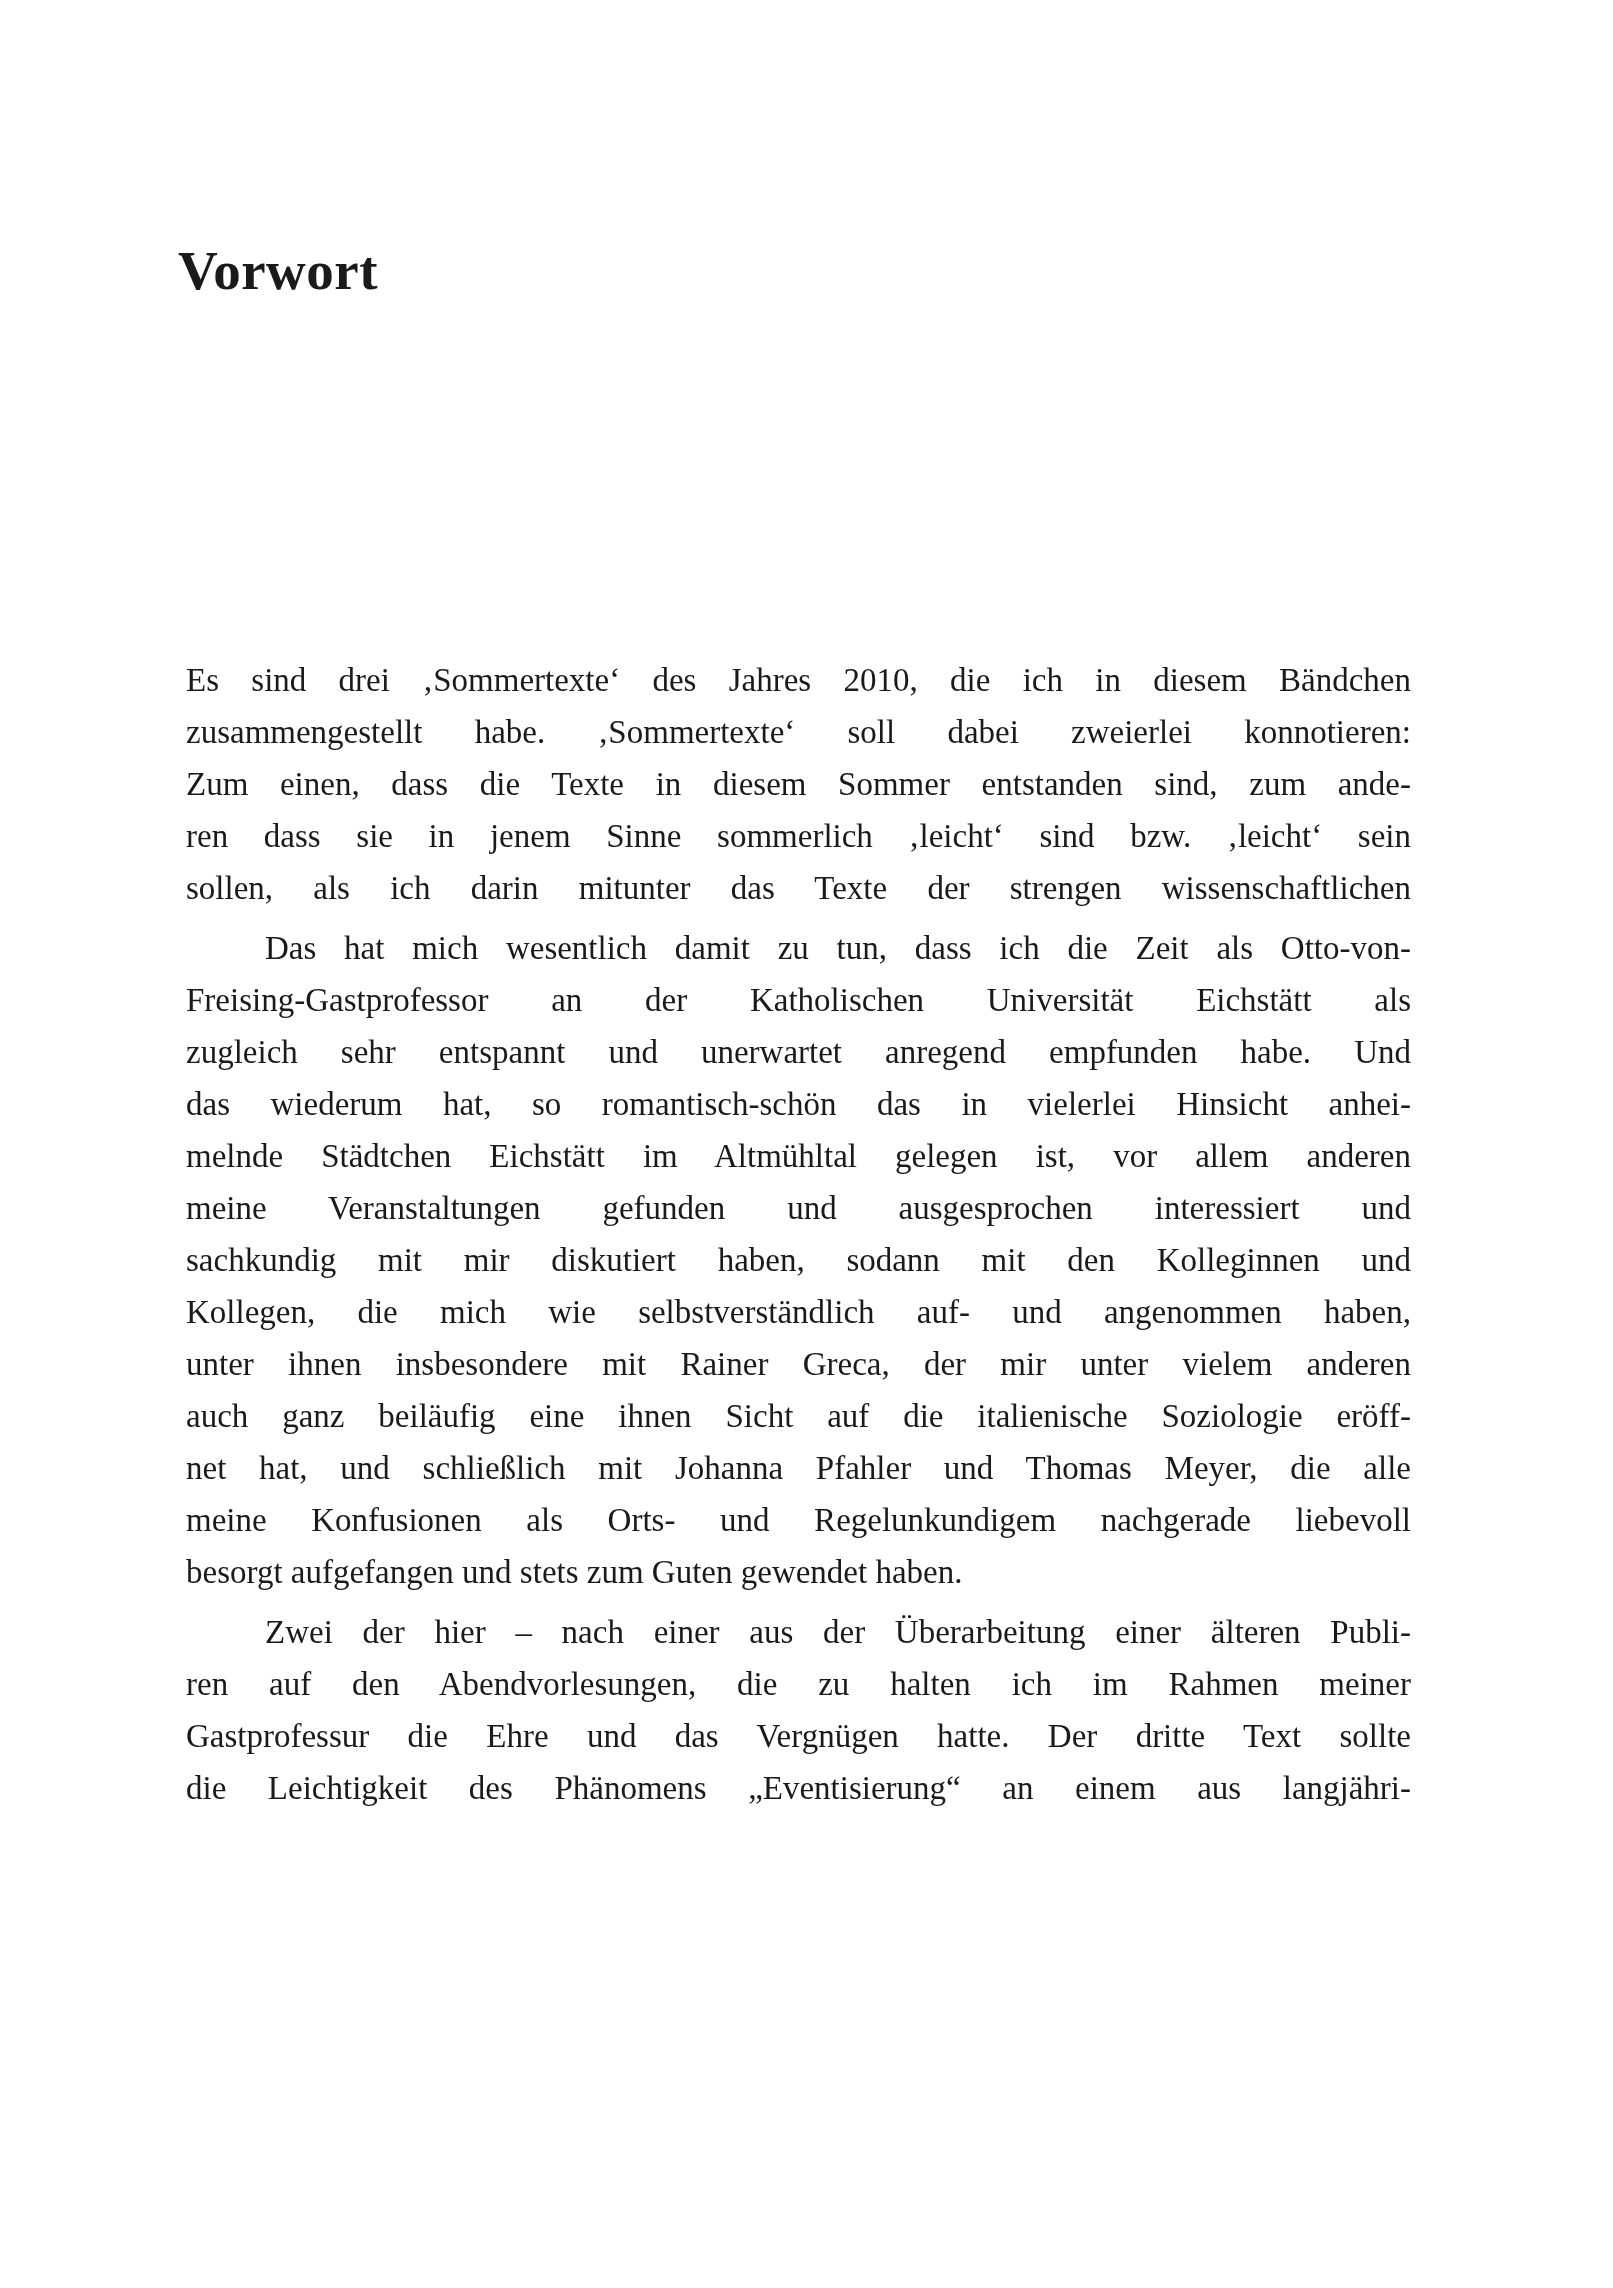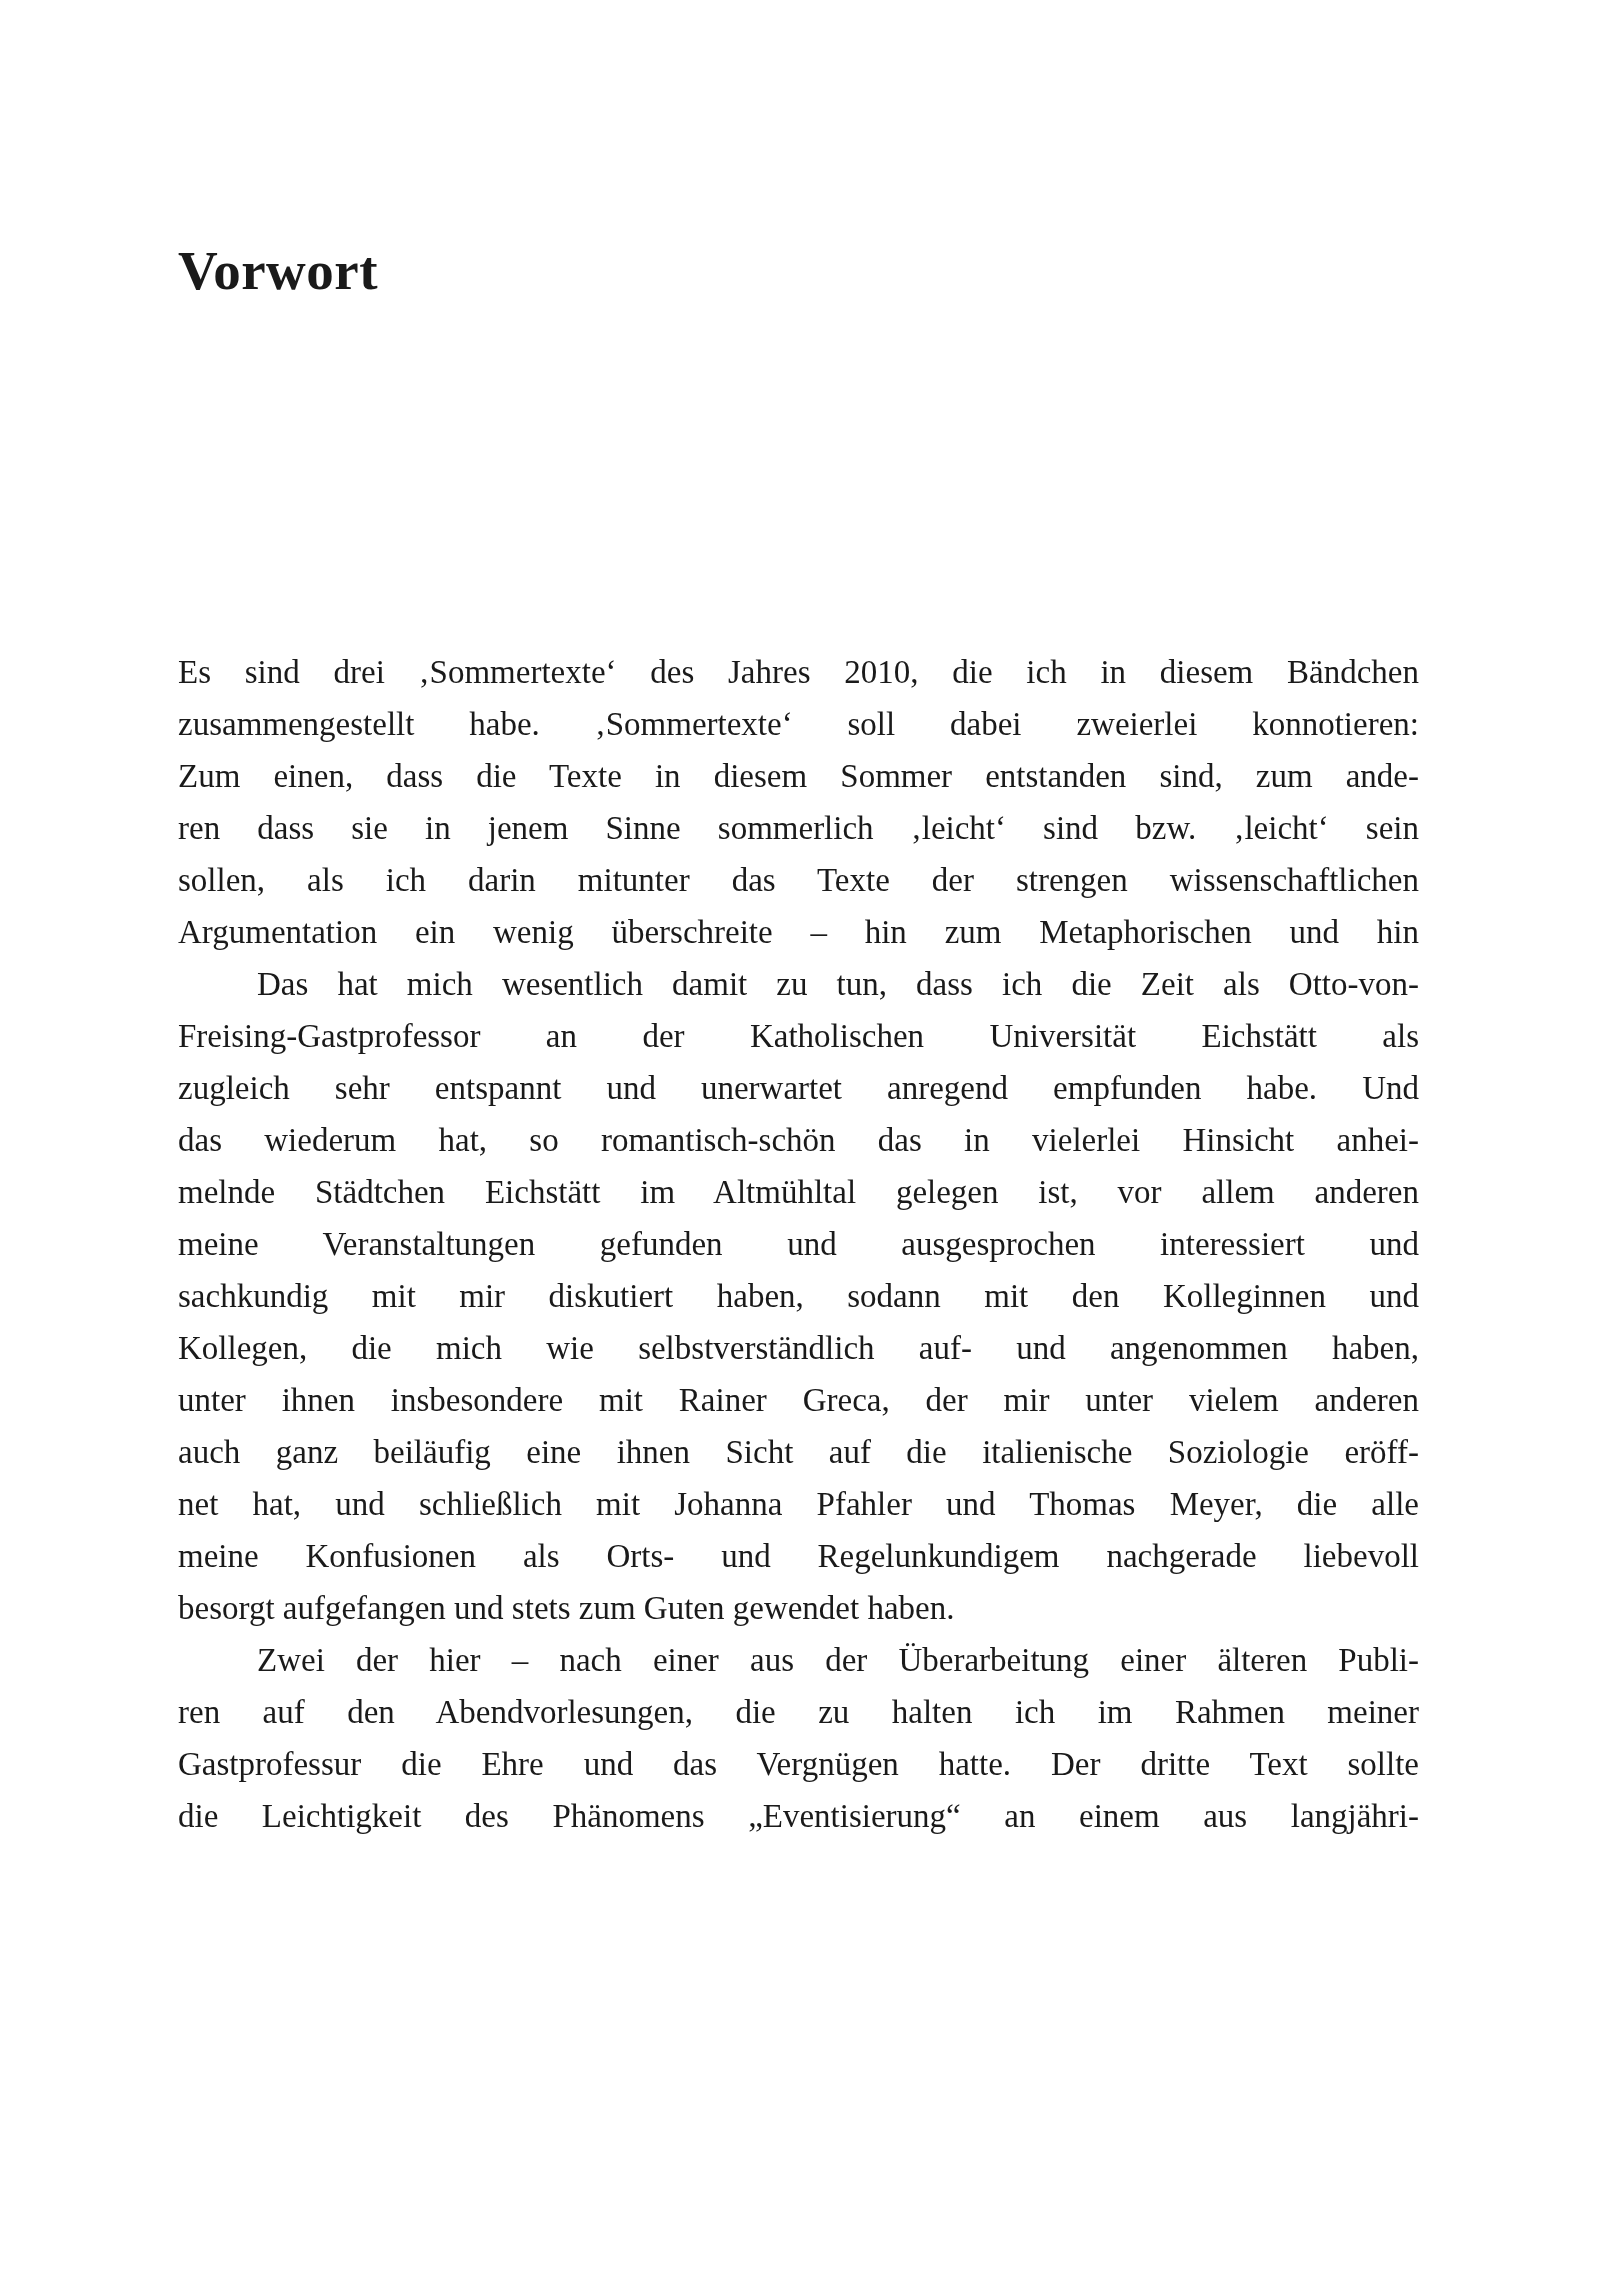--- a/index.html
+++ b/index.html
@@ -32,21 +32,21 @@
   }
   .body-text {
     position: absolute;
     left: 178px;
     top: 646px;
     width: 1241px;
     font-size: 33px;
     line-height: 52px;
   }
   .paragraph {
-    margin: 0;
+    margin: 8px;
   }
   .line {
     text-align: justify;
     text-align-last: justify;
     white-space: normal;
   }
   .line.final {
     text-align: justify;
     text-align-last: left;
   }
@@ -61,21 +61,20 @@
 
 <div class="page" style="background: rgb(255, 255, 255); color: rgb(26, 26, 26);">
   <h1 class="title">Vorwort</h1>
   <div class="body-text">
       <div class="paragraph">
         <div class="line">Es sind drei ‚Sommertexte‘ des Jahres 2010, die ich in diesem Bändchen</div>
         <div class="line">zusammengestellt habe. ‚Sommertexte‘ soll dabei zweierlei konnotieren:</div>
         <div class="line">Zum einen, dass die Texte in diesem Sommer entstanden sind, zum ande-</div>
         <div class="line">ren dass sie in jenem Sinne sommerlich ‚leicht‘ sind bzw. ‚leicht‘ sein</div>
         <div class="line">sollen, als ich darin mitunter das Texte der strengen wissenschaftlichen</div>
-        <div class="line">Argumentation ein wenig überschreite – hin zum Metaphorischen und hin</div>
       </div>
       <div class="paragraph">
         <div class="line first-indent">Das hat mich wesentlich damit zu tun, dass ich die Zeit als Otto-von-</div>
         <div class="line">Freising-Gastprofessor an der Katholischen Universität Eichstätt als</div>
         <div class="line">zugleich sehr entspannt und unerwartet anregend empfunden habe. Und</div>
         <div class="line">das wiederum hat, so romantisch-schön das in vielerlei Hinsicht anhei-</div>
         <div class="line">melnde Städtchen Eichstätt im Altmühltal gelegen ist, vor allem anderen</div>
         <div class="line">meine Veranstaltungen gefunden und ausgesprochen interessiert und</div>
         <div class="line">sachkundig mit mir diskutiert haben, sodann mit den Kolleginnen und</div>
         <div class="line">Kollegen, die mich wie selbstverständlich auf- und angenommen haben,</div>

